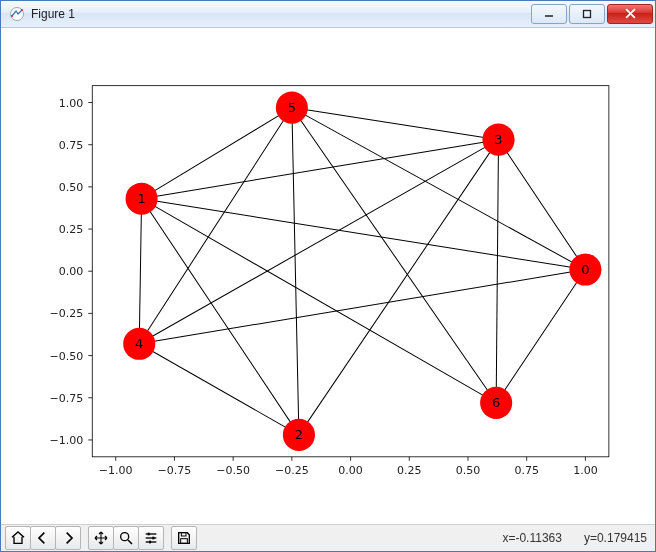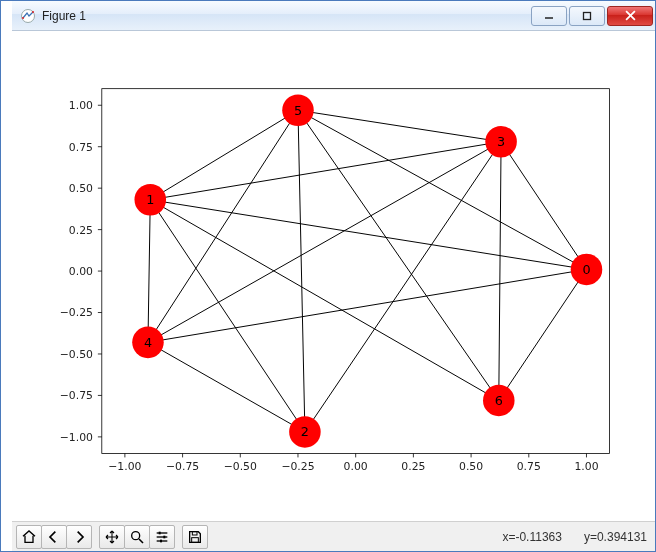--- a/index.html
+++ b/index.html
@@ -11,21 +11,20 @@
       height: 552px;
       overflow: hidden;
     }
     .window {
       width: 656px;
       height: 552px;
       border: 1px solid #4a7abc;
       background: #fff;
       display: flex;
       flex-direction: column;
-      padding-left: 11px;
     }
     .titlebar {
       height: 30px;
       background: linear-gradient(to bottom, #f7fbff 0%, #e4eefb 45%, #d6e5f7 46%, #e8f1fb 100%);
       border-bottom: 1px solid #b9c7d8;
       display: flex;
       align-items: center;
       padding: 0 2px 0 8px;
     }
     .titlebar .app-icon {
@@ -295,16 +294,16 @@
           <svg viewBox="0 0 24 24">
               <path d="M4 4 H17 L20 7 V20 H4 Z" fill="none" stroke="#000" stroke-width="2"></path>
               <rect x="8" y="4" width="7" height="5" fill="none" stroke="#000" stroke-width="1.5"></rect>
               <rect x="7" y="13" width="10" height="7" fill="none" stroke="#000" stroke-width="1.5"></rect>
             </svg>
         </div>
       </div>
     </div>
     <div class="coords">
       <span>x=-0.11363</span>
-      <span>y=0.394131</span>
+      <span>y=0.179415</span>
     </div>
   </div>
 </div>
 
 </body></html>

